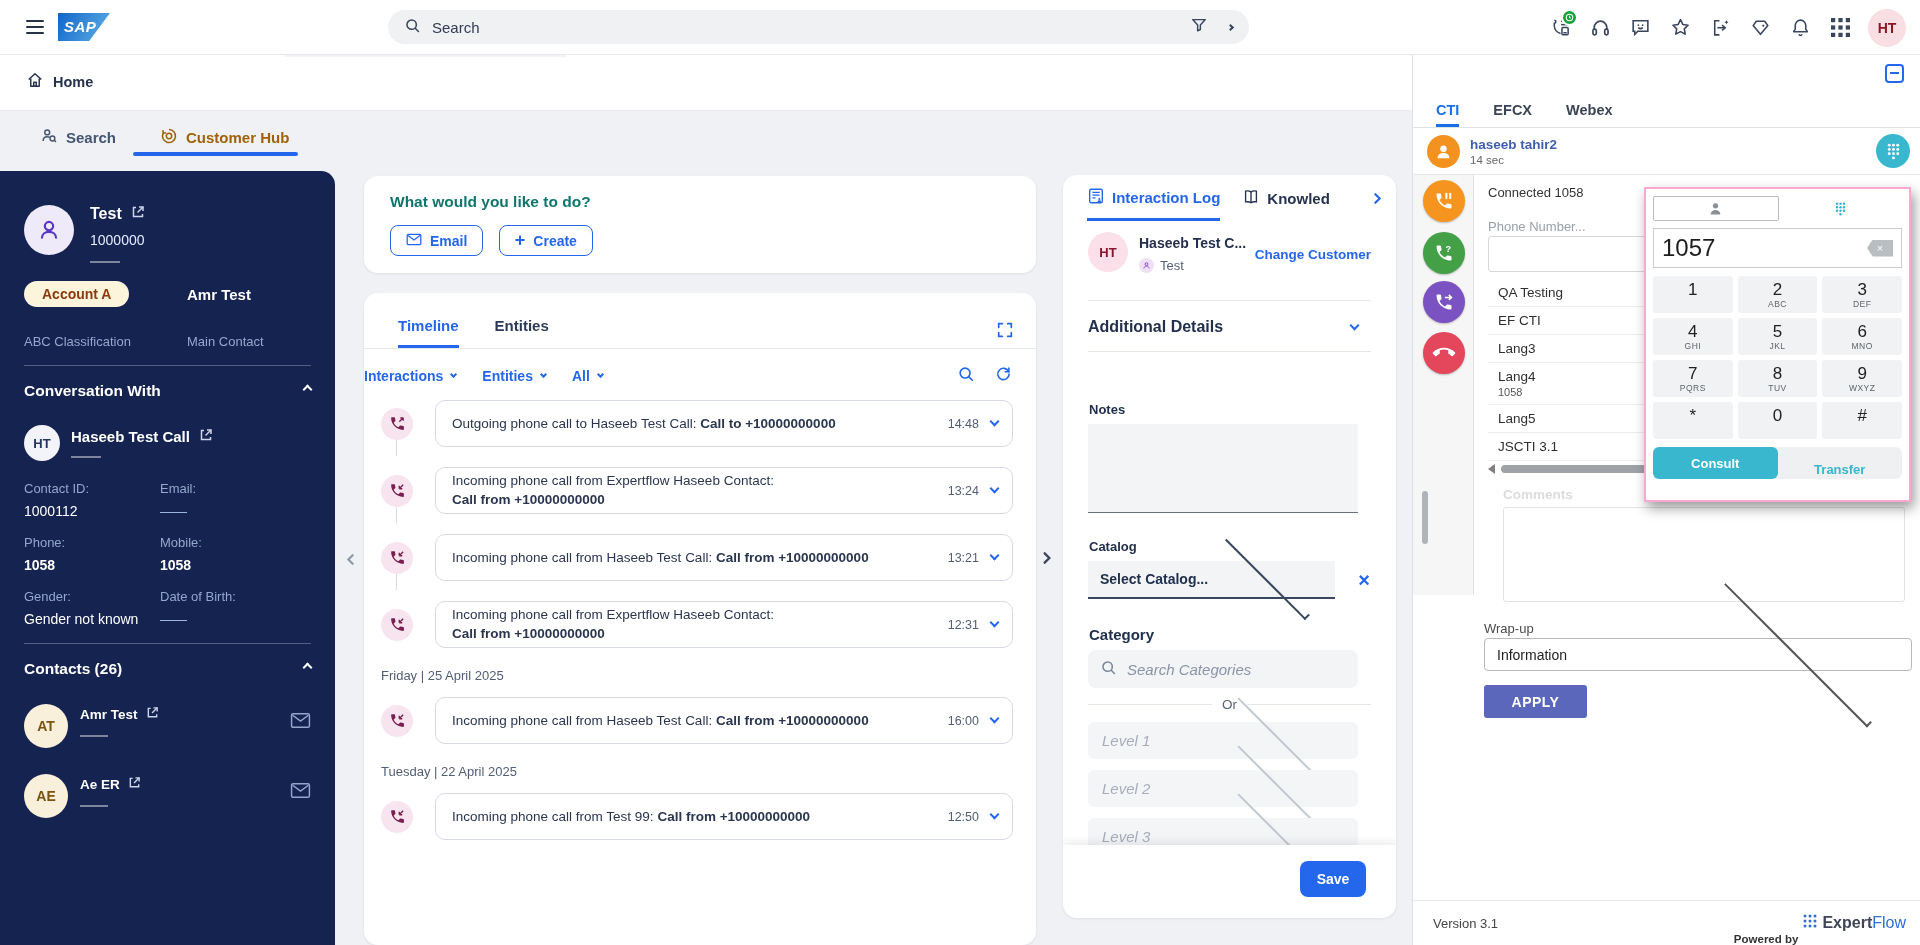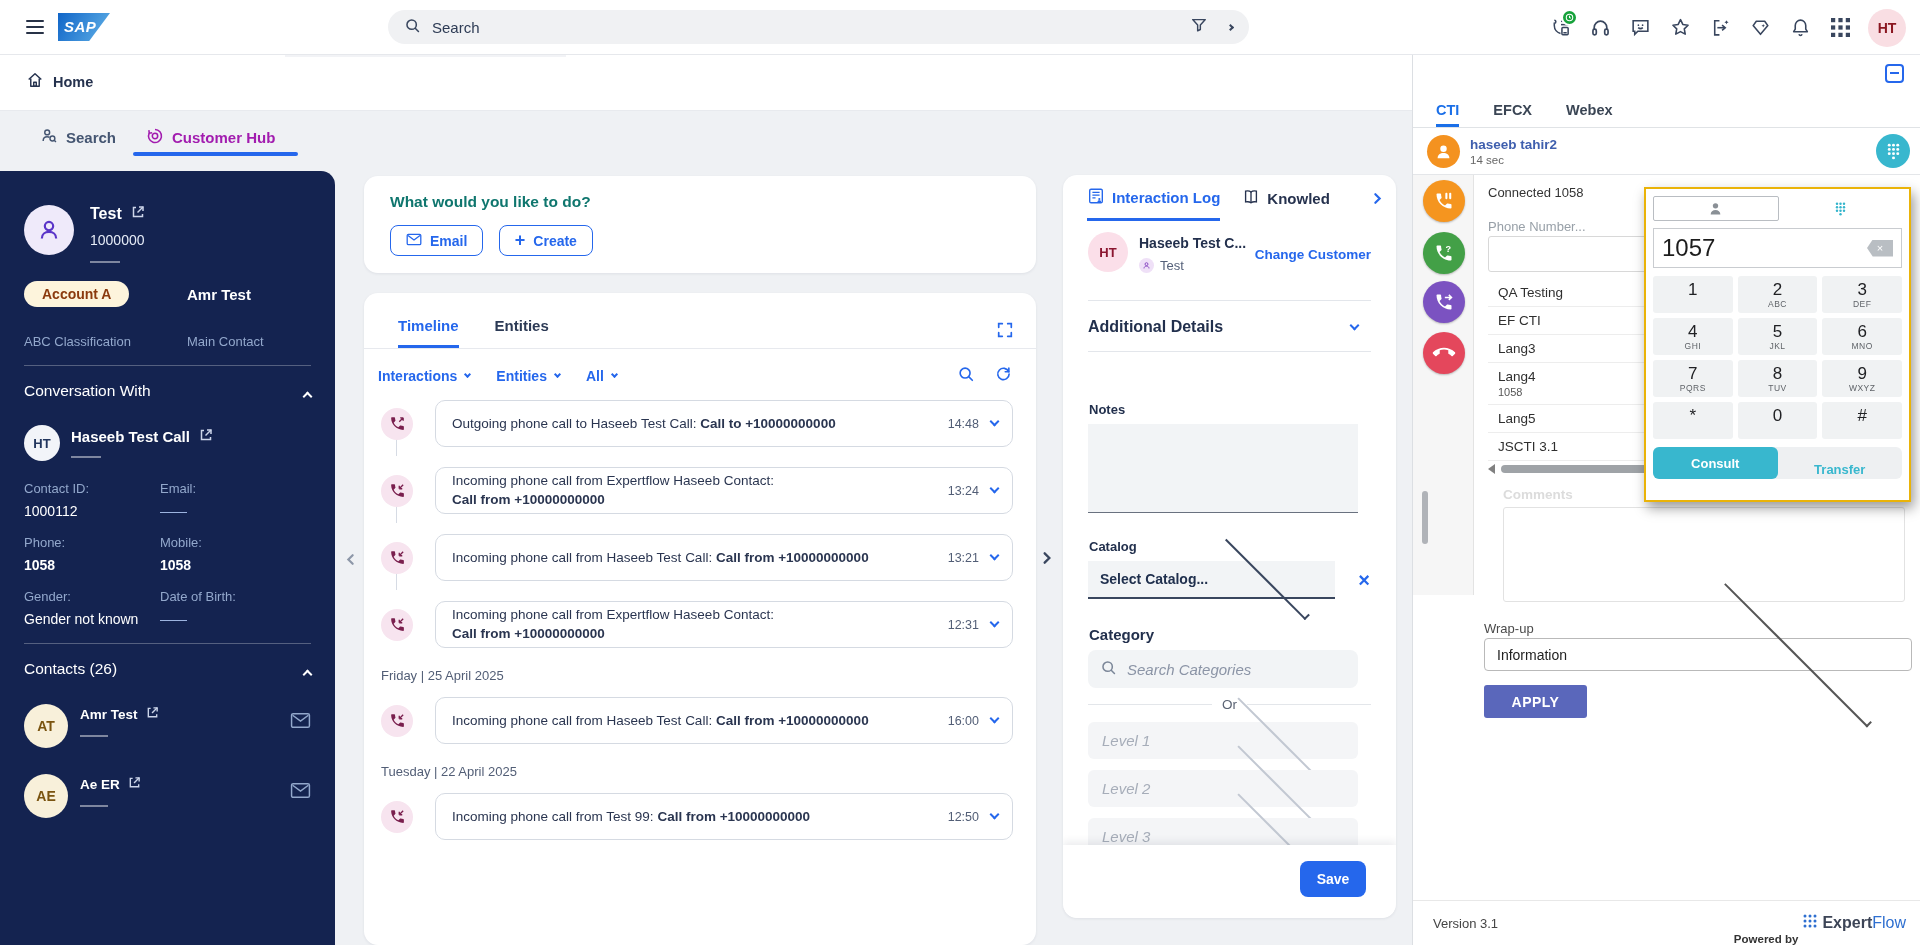--- a/index.html
+++ b/index.html
@@ -25,36 +25,36 @@
   .home-tab { position:absolute; left:26px; top:16px; display:flex; align-items:center; gap:9px; color:#25324e; font-weight:bold; font-size:14.5px; cursor:pointer; }
   .agent-tab { position:absolute; left:285px; top:0; width:281px; height:57px; background:#f2f3f6; border-radius:10px 10px 0 0; display:flex; padding:10px 12px 0 14px; gap:9px; z-index:6; cursor:pointer; }
   .agent-tab .l1 { font-size:12.5px; color:#6a7890; display:flex; align-items:center; gap:5px; }
   .agent-tab .timer { color:#18a048; font-weight:bold; }
   .agent-tab .l2 { font-size:13.5px; color:#22304d; font-weight:bold; margin-top:3px; }
 
   
   .subtabs { position:absolute; top:111px; left:0; width:1412px; height:60px; }
   .subtab { position:absolute; display:flex; align-items:center; gap:8px; font-weight:bold; font-size:15px; cursor:pointer; }
   .subtab.search { left:40px; top:16px; color:#445571; }
-  .subtab.hub { left:146px; top:16px; color:#a21caf;align-items:center; }
+  .subtab.hub { left:160px; top:16px; color:#a16207;align-items:center; }
   .hub-underline { position:absolute; left:133px; top:41px; width:165px; height:4px; border-radius:2px; background:#2567ec; }
 
   
   .sidebar { position:absolute; left:0; top:171px; width:335px; height:774px; background:#142350; border-radius:0 14px 0 0; color:#fff; padding:34px 24px 0 24px; overflow:hidden; }
   .acct-row { display:flex; gap:16px; }
   .av-big { width:50px; height:50px; border-radius:50%; background:#efeafa; flex:0 0 auto; display:flex; align-items:center; justify-content:center; color:#5a35c8; }
   .acct-name { display:flex; align-items:center; gap:9px; font-weight:bold; font-size:16px; }
   .acct-id { font-size:14px; color:#e6ecf7; margin-top:9px; }
   .wdash { width:30px; height:2px; background:rgba(255,255,255,.45); margin-top:13px; }
   .acct-grid { display:grid; grid-template-columns:163px auto; margin-top:18px; row-gap:10px; align-items:center; }
   .badge-acct { display:inline-block; background:#fdf4dc; color:#8b3a0e; font-weight:bold; font-size:14px; padding:5px 18px; border-radius:15px; }
   .acct-contact { font-weight:bold; font-size:15px; }
   .cap { color:#93a8cc; font-size:13px;margin-top:17px; }
   .sb-div { border-top:1px solid rgba(255,255,255,.28); margin-top:16px; }
-  .sec-head { display:flex; justify-content:space-between; align-items:flex-end; margin-top:16px; font-weight:normal; font-size:15.5px; }
+  .sec-head { display:flex; justify-content:space-between; align-items:flex-start; margin-top:16px; font-weight:bold; font-size:15.5px; }
   .conv-row { display:flex; gap:11px; margin-top:25px; }
   .av-sm { width:36px; height:36px; border-radius:50%; background:#f2f4f9; color:#22365e; font-weight:bold; font-size:13px; display:flex; align-items:center; justify-content:center; flex:0 0 auto; }
   .conv-name { display:flex; align-items:center; gap:9px; font-weight:bold; font-size:15px; margin-top:3px; }
   .fields { display:grid; grid-template-columns:136px auto; margin-top:20px; row-gap:16px; }
   .f .fl { color:#93a8cc; font-size:13px; }
   .f .fv { font-size:14px; margin-top:7px; color:#fff; }
   .f.strong .fv { font-weight:bold; }
   .f.dash .fv { color:#9db4e0; letter-spacing:-1px; }
   .contact-row { display:flex; gap:12px; margin-top:26px; align-items:flex-start; }
   .av-cream { width:44px; height:44px; border-radius:50%; background:#f8f0da; color:#7a5410; font-weight:bold; font-size:14px; display:flex; align-items:center; justify-content:center; flex:0 0 auto; }
@@ -71,21 +71,21 @@
   .btn-out { display:inline-flex; align-items:center; gap:8px; height:31px; padding:0 15px; border:1px solid #2567ec; color:#2567ec; font-weight:bold; font-size:14px; border-radius:8px; background:#fff; cursor:pointer; margin-right:11px; margin-top:14px; }
   .plus { font-size:18px; font-weight:bold; line-height:1; margin-top:-2px; }
 
   .card2 { position:absolute; left:364px; top:293px; width:672px; height:652px; overflow:hidden; }
   .t-tabs { display:flex; gap:36px; padding:24px 24px 0 34px; position:relative; }
   .t-tab { font-weight:bold; font-size:15px; padding-bottom:11px; cursor:pointer; }
   .t-tab.active { color:#2567ec; border-bottom:3px solid #2567ec; }
   .t-tab.idle { color:#2c3a55; }
   .fs-icon { position:absolute; right:22px; top:28px; color:#2567ec; cursor:pointer; }
   .t-div { border-bottom:1px solid #e7e9ee; }
-  .t-filters { display:flex; align-items:center; gap:26px; margin:16px 24px 0 14px; color:#2567ec; font-weight:bold; font-size:14px; }
+  .t-filters { display:flex; align-items:center; gap:26px; margin:16px 24px 0 0; color:#2567ec; font-weight:bold; font-size:14px; }
   .t-filter { display:flex; align-items:center; gap:8px; cursor:pointer; }
   .tf-icons { margin-left:auto; display:flex; gap:19px; }
   .tl-rows { margin-top:14px; padding:0 23px 0 17px; }
   .tl-date { font-size:13px; color:#525e76; margin:12px 0 14px 0; }
   .tl-item { display:flex; align-items:center; gap:22px; position:relative; margin-bottom:20px; }
   .tl-ic { width:32px; height:32px; border-radius:50%; background:#f7e4ef; display:flex; align-items:center; justify-content:center; position:relative; z-index:1; flex:0 0 auto; }
   .tl-row.cont .tl-item::after { content:''; position:absolute; left:15px; top:32px; height:24px; border-left:1.5px solid #d6dbe4; }
   .tl-ic svg.ic-in, .tl-ic svg.ic-out { display:none; }
   .tl-row.incoming svg.ic-in { display:block; }
   .tl-row.outgoing svg.ic-out { display:block; }
@@ -159,21 +159,21 @@
   .queues { position:absolute; top:104px; width:345px; }
   .q-row { border-bottom:1px solid #ededed; padding:6px 0 6px 10px; cursor:pointer; }
   .q-name { font-size:13.5px; color:#2f2f2f; }
   .q-sub { font-size:11px; color:#555; margin-top:2px; }
   .q-sub:empty { display:none; }
   .hscroll { position:absolute; top:289px; left:0; display:flex; align-items:center; }
   .h-arrow { width:0; height:0; border-top:5px solid transparent; border-bottom:5px solid transparent; border-right:7px solid #808080; cursor:pointer; }
   .h-thumb { width:148px; height:8px; background:#9fa3a7; border-radius:4px; margin-left:6px; cursor:pointer; }
 
   
-  .dialpad { position:absolute; left:231px; top:132px; width:267px; height:315px; background:#fff; border:2px solid #eab308; box-shadow:3px 6px 12px rgba(0,0,0,.4); padding:7px; z-index:8; }
+  .dialpad { position:absolute; left:231px; top:132px; width:267px; height:315px; background:#fff; border:2px solid #f9a8d4; box-shadow:3px 6px 12px rgba(0,0,0,.4); padding:7px; z-index:8; }
   .dp-tabs { display:flex; height:25px; }
   .dp-tab { flex:1; display:flex; align-items:center; justify-content:center; cursor:pointer; }
   .dp-tab.active { border:1px solid #b9bdc2; border-radius:2px; }
   .dp-num { margin-top:7px; height:40px; border:1px solid #c9ccd0; display:flex; align-items:center; padding:0 8px; }
   .dp-num input { flex:1; border:none; outline:none; font-size:24px; color:#1d1d1d; width:150px; font-family:inherit; }
   .dp-back { width:26px; height:17px; background:#b9bec3; clip-path:polygon(22% 0,100% 0,100% 100%,22% 100%,0 50%); color:#fff; font-size:11px; display:flex; align-items:center; justify-content:center; cursor:pointer; }
   .dp-grid { display:grid; grid-template-columns:1fr 1fr 1fr; gap:5px; margin-top:8px; }
   .dp-key { height:37px; background:#f0f2f3; border-radius:3px; display:flex; flex-direction:column; align-items:center; justify-content:center; cursor:pointer; }
   .dp-key .kd { font-size:17px; color:#202124; line-height:18px; }
   .dp-key .kl { font-size:8.5px; color:#5f6368; letter-spacing:.5px; height:10px; }

